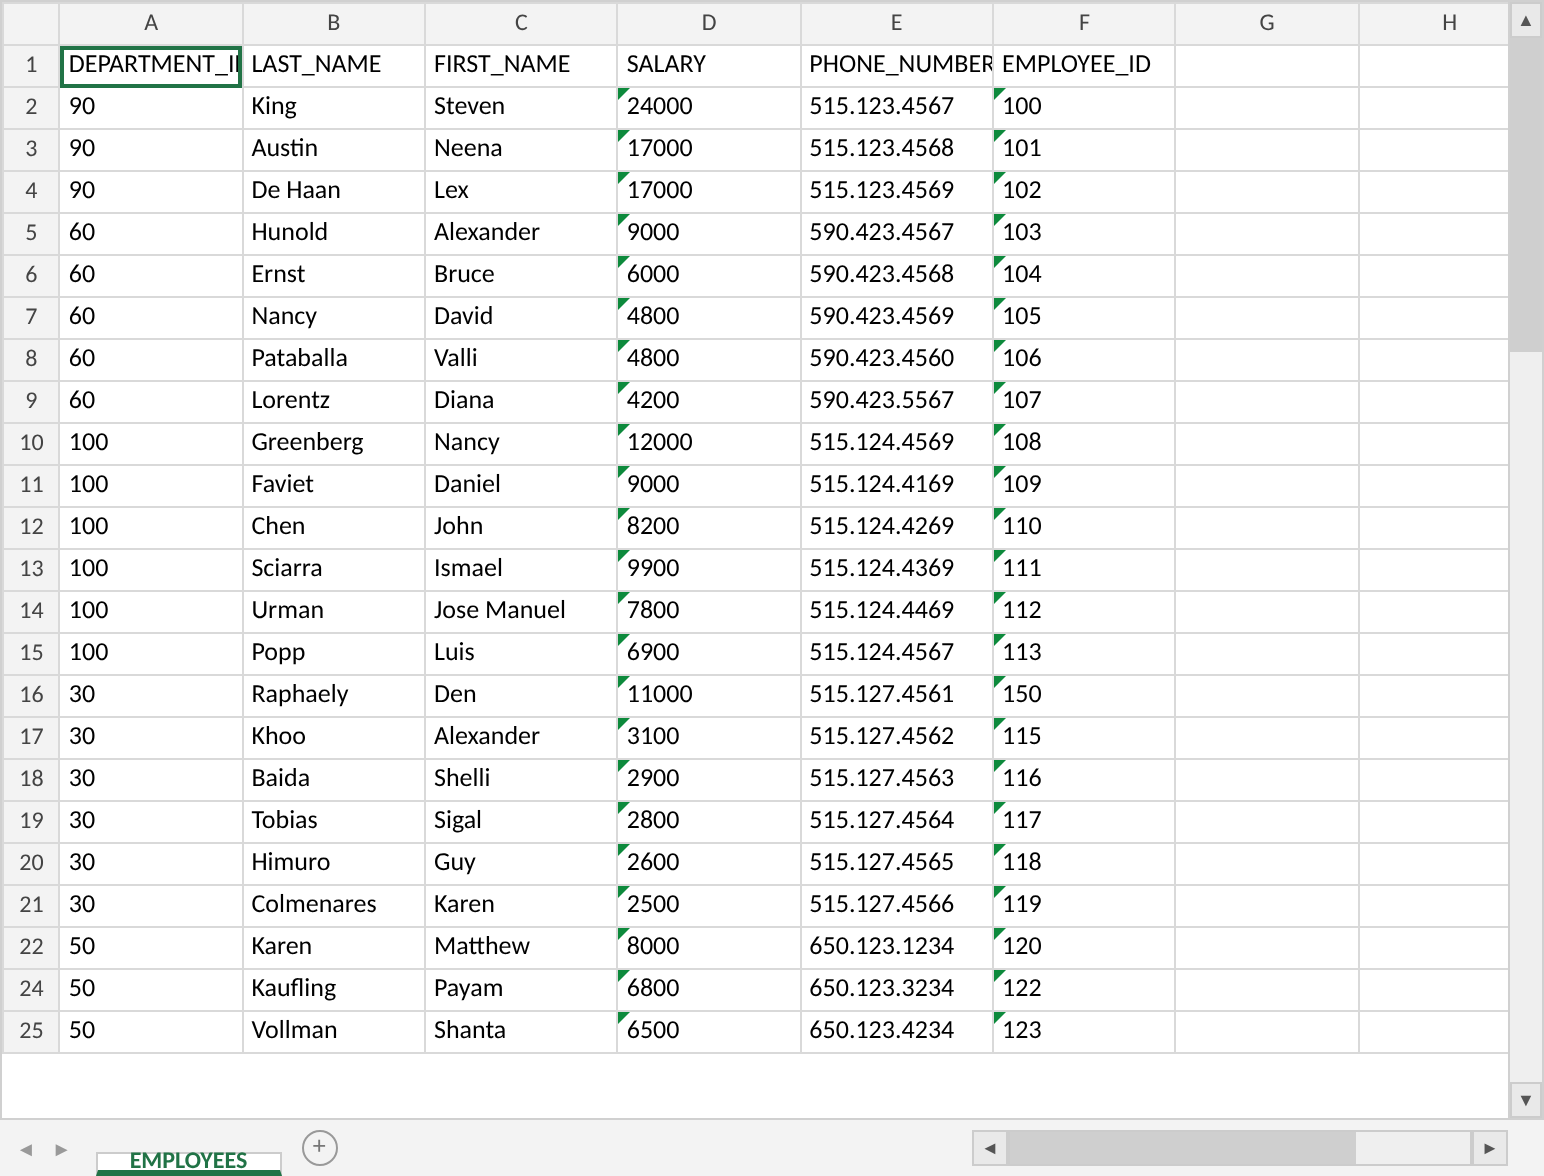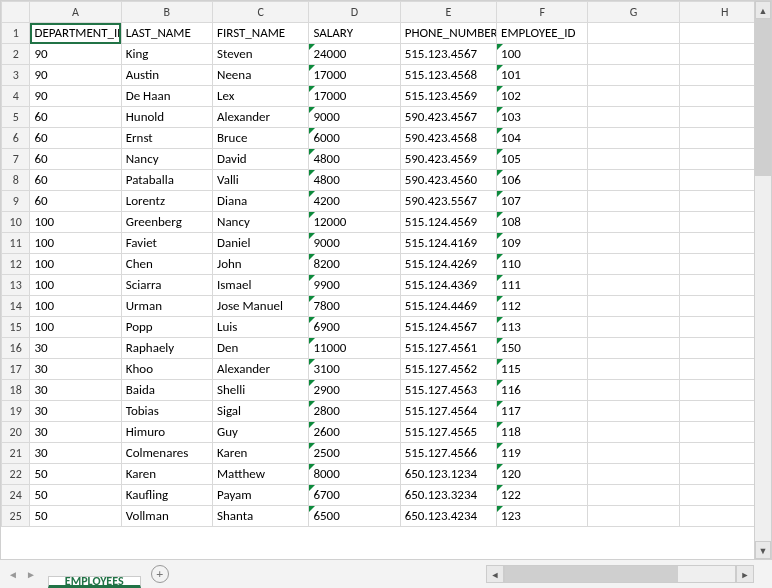--- a/index.html
+++ b/index.html
@@ -462,21 +462,21 @@
           <td>650.123.1234</td>
           <td class="err">120</td>
           <td></td>
           <td></td>
         </tr>
         <tr>
           <td class="rowh">24</td>
           <td class="num">50</td>
           <td>Kaufling</td>
           <td>Payam</td>
-          <td class="err">6700</td>
+          <td class="err">6800</td>
           <td>650.123.3234</td>
           <td class="err">122</td>
           <td></td>
           <td></td>
         </tr>
         <tr>
           <td class="rowh">25</td>
           <td class="num">50</td>
           <td>Vollman</td>
           <td>Shanta</td>

